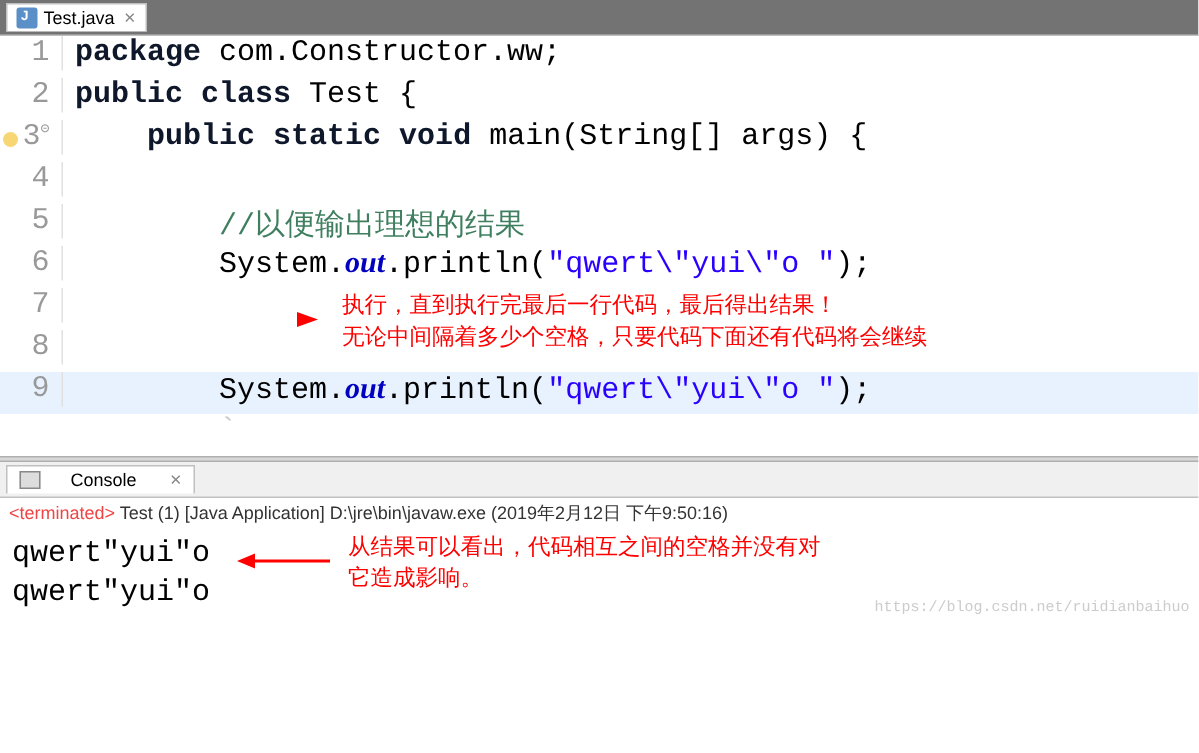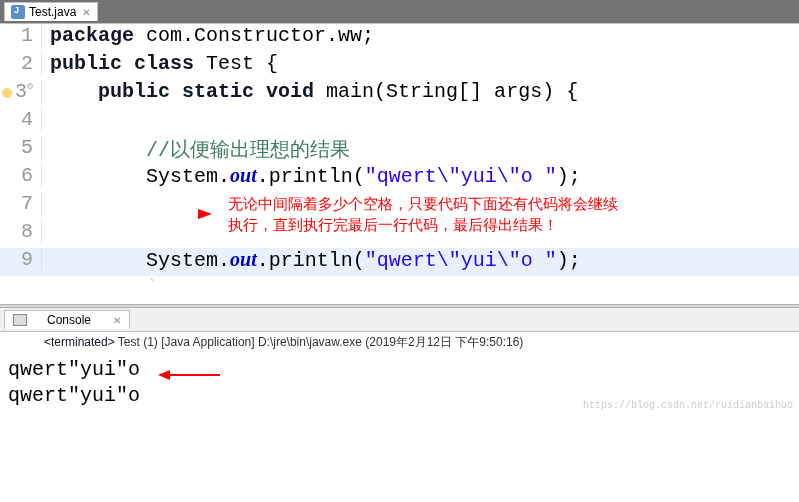--- a/index.html
+++ b/index.html
@@ -24,21 +24,21 @@
 .annotation { position: absolute; color: #ff0000; font-size: 15px; font-family: "Microsoft YaHei"; line-height: 1.4; }
 .arrow-right { width: 0; height: 0; border-top: 5px solid transparent; border-bottom: 5px solid transparent; border-left: 14px solid #ff0000; display: inline-block; vertical-align: middle; }
 .arrow-left-line { display: inline-flex; align-items: center; }
 .arrow-left-line::before { content: ""; width: 0; height: 0; border-top: 5px solid transparent; border-bottom: 5px solid transparent; border-right: 12px solid #ff0000; }
 .arrow-left-line::after { content: ""; width: 50px; height: 1.5px; background: #ff0000; }
 .divider { height: 4px; background: #d8d8d8; border-top: 1px solid #b0b0b0; border-bottom: 1px solid #b0b0b0; }
 .console-tab-bar { background: #f0f0f0; border-bottom: 1px solid #c0c0c0; display: flex; align-items: center; padding: 2px 4px; }
 .console-tab { background: #fff; border: 1px solid #c0c0c0; border-bottom: none; padding: 2px 8px; display: flex; align-items: center; gap: 20px; font-size: 12px; }
 .console-icon { width: 14px; height: 12px; background: #ddd; border: 1px solid #888; display: inline-block; }
 .console-header { font-size: 12px; padding: 2px 6px; color: #333; }
-.console-header .term { color: #0f172a; margin-left: 38px; }
+.console-header .term { color: #ef4444; }
 .console-body { font-family: Consolas, "Courier New", monospace; font-size: 20px; padding: 4px 8px; position: relative; }
 .console-line { line-height: 26px; }
 .watermark { position: absolute; right: 6px; bottom: 2px; color: #ccc; font-size: 10px; }
 </style>
 </head>
 <body>
 
 <div class="editor-tab-bar">
   <div class="editor-tab">
     <span class="file-icon"></span>
@@ -86,22 +86,22 @@
   </div>
   <div class="code-line">
     <div class="gutter"></div>
     <div class="code"><span class="pln" style="color:#ccc">        `</span></div>
   </div>
 
   <div class="annotation" style="top:178px; left:198px;">
     <span class="arrow-right"></span>
   </div>
   <div class="annotation" style="top:170px; left:228px; width:540px;">
+    <div>执行，直到执行完最后一行代码，最后得出结果！</div>
     <div>无论中间隔着多少个空格，只要代码下面还有代码将会继续</div>
-    <div>执行，直到执行完最后一行代码，最后得出结果！</div>
   </div>
 </div>
 
 <div class="divider"></div>
 
 <div class="console-tab-bar">
   <div class="console-tab">
     <span class="console-icon"></span>
     <span>Console</span>
     <span class="close-x">✕</span>
@@ -112,14 +112,18 @@
   <span class="term">&lt;terminated&gt;</span><span> Test (1) [Java Application] D:\jre\bin\javaw.exe (2019年2月12日 下午9:50:16)</span>
 </div>
 
 <div class="console-body">
   <div class="console-line">qwert"yui"o</div>
   <div class="console-line">qwert"yui"o</div>
 
   <div class="annotation" style="top:12px; left:158px;">
     <span class="arrow-left-line"></span>
   </div>
+  <div class="annotation" style="top:2px; left:232px; width:430px;">
+    <div>从结果可以看出，代码相互之间的空格并没有对</div>
+    <div>它造成影响。</div>
+  </div>
   <div class="watermark">https://blog.csdn.net/ruidianbaihuo</div>
 </div>
 
 </body></html>

